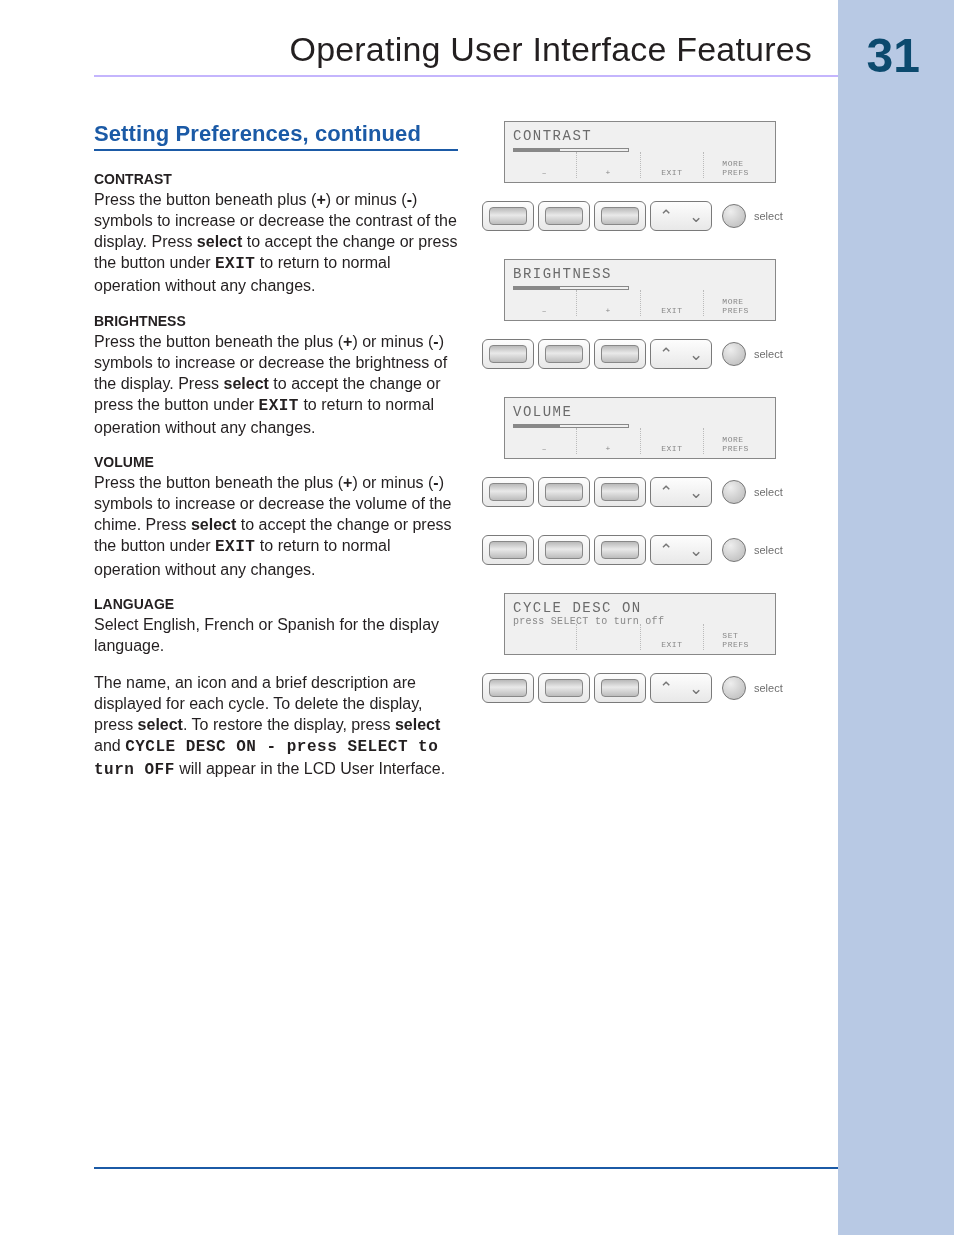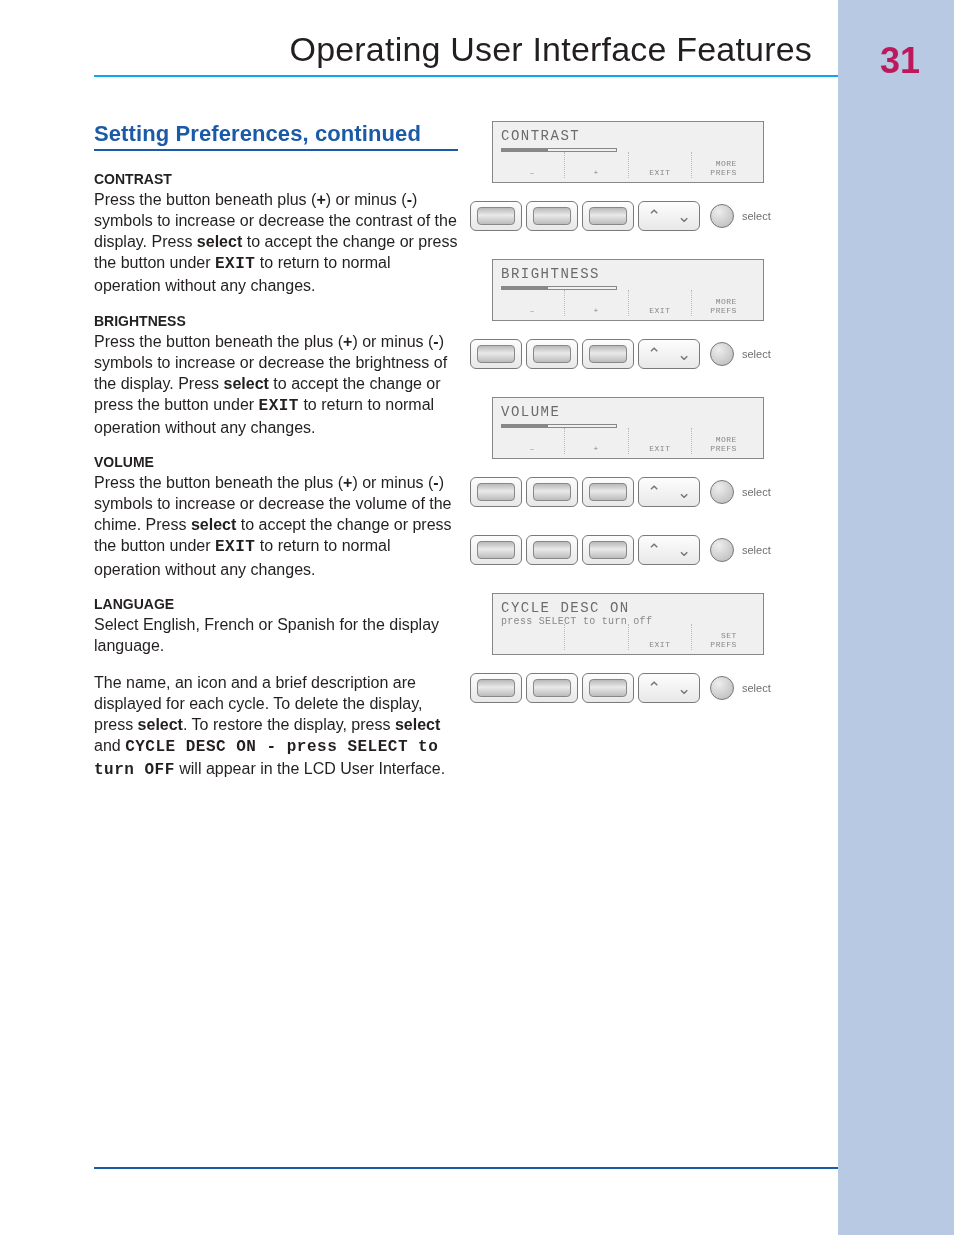--- a/index.html
+++ b/index.html
@@ -19,48 +19,47 @@
   }
   .side-strip {
     position: absolute;
     top: 0; right: 0;
     width: 116px; height: 1235px;
     background: #b8c9e4;
   }
   .header-row {
     display: flex;
     align-items: baseline;
-    border-bottom: 2px solid #0ea5e9;
+    border-bottom: 2px solid #c4b5fd;
     padding-bottom: 6px;
     margin-bottom: 44px;
     width: 744px;
   }
   .page-title {
     flex: 1;
     font-size: 34px;
     font-weight: 400;
     color: #231f20;
     text-align: right;
     padding-right: 26px;
     letter-spacing: 0.2px;
   }
   .page-number {
     position: absolute;
     right: 34px;
     top: 28px;
-    font-size: 36px;
+    font-size: 48px;
     font-weight: 700;
-    color: #be185d;
+    color: #0c4a6e;
     z-index: 2;
-    margin-top: 12px;
   }
   .columns {
     display: flex;
     width: 744px;
-    gap: 12px;
+    gap: 24px;
   }
   .left-col { width: 364px; }
   .right-col { width: 356px; }
   .section-heading {
     color: #1b5aa6;
     font-size: 22px;
     font-weight: 700;
     border-bottom: 2px solid #1b5aa6;
     padding-bottom: 2px;
     margin-bottom: 20px;
@@ -115,21 +114,21 @@
   }
   .lcd-softrow {
     display: flex;
     font-size: 8px;
     color: #888;
     letter-spacing: 0.5px;
     position: absolute;
     bottom: 4px; left: 8px; right: 8px;
     align-items: flex-end;
   }
-  .lcd-softrow .cell { flex:1; text-align:right; border-right: 1px dotted #bbb; height: 26px; display:flex; align-items:flex-end; justify-content:center; padding-bottom:1px; }
+  .lcd-softrow .cell { flex:1; text-align:left; border-right: 1px dotted #bbb; height: 26px; display:flex; align-items:flex-end; justify-content:center; padding-bottom:1px; }
   .lcd-softrow .cell:last-child { border-right:none; }
   .two-line { display:flex; flex-direction:column; line-height:1.05; }
   .lcd-lang .lcd-softrow { height: 50px; }
   .lcd-lang .cell { height: 50px; }
 
   
   .btn-row {
     display: flex;
     align-items: center;
     margin: 0 0 28px 0;

